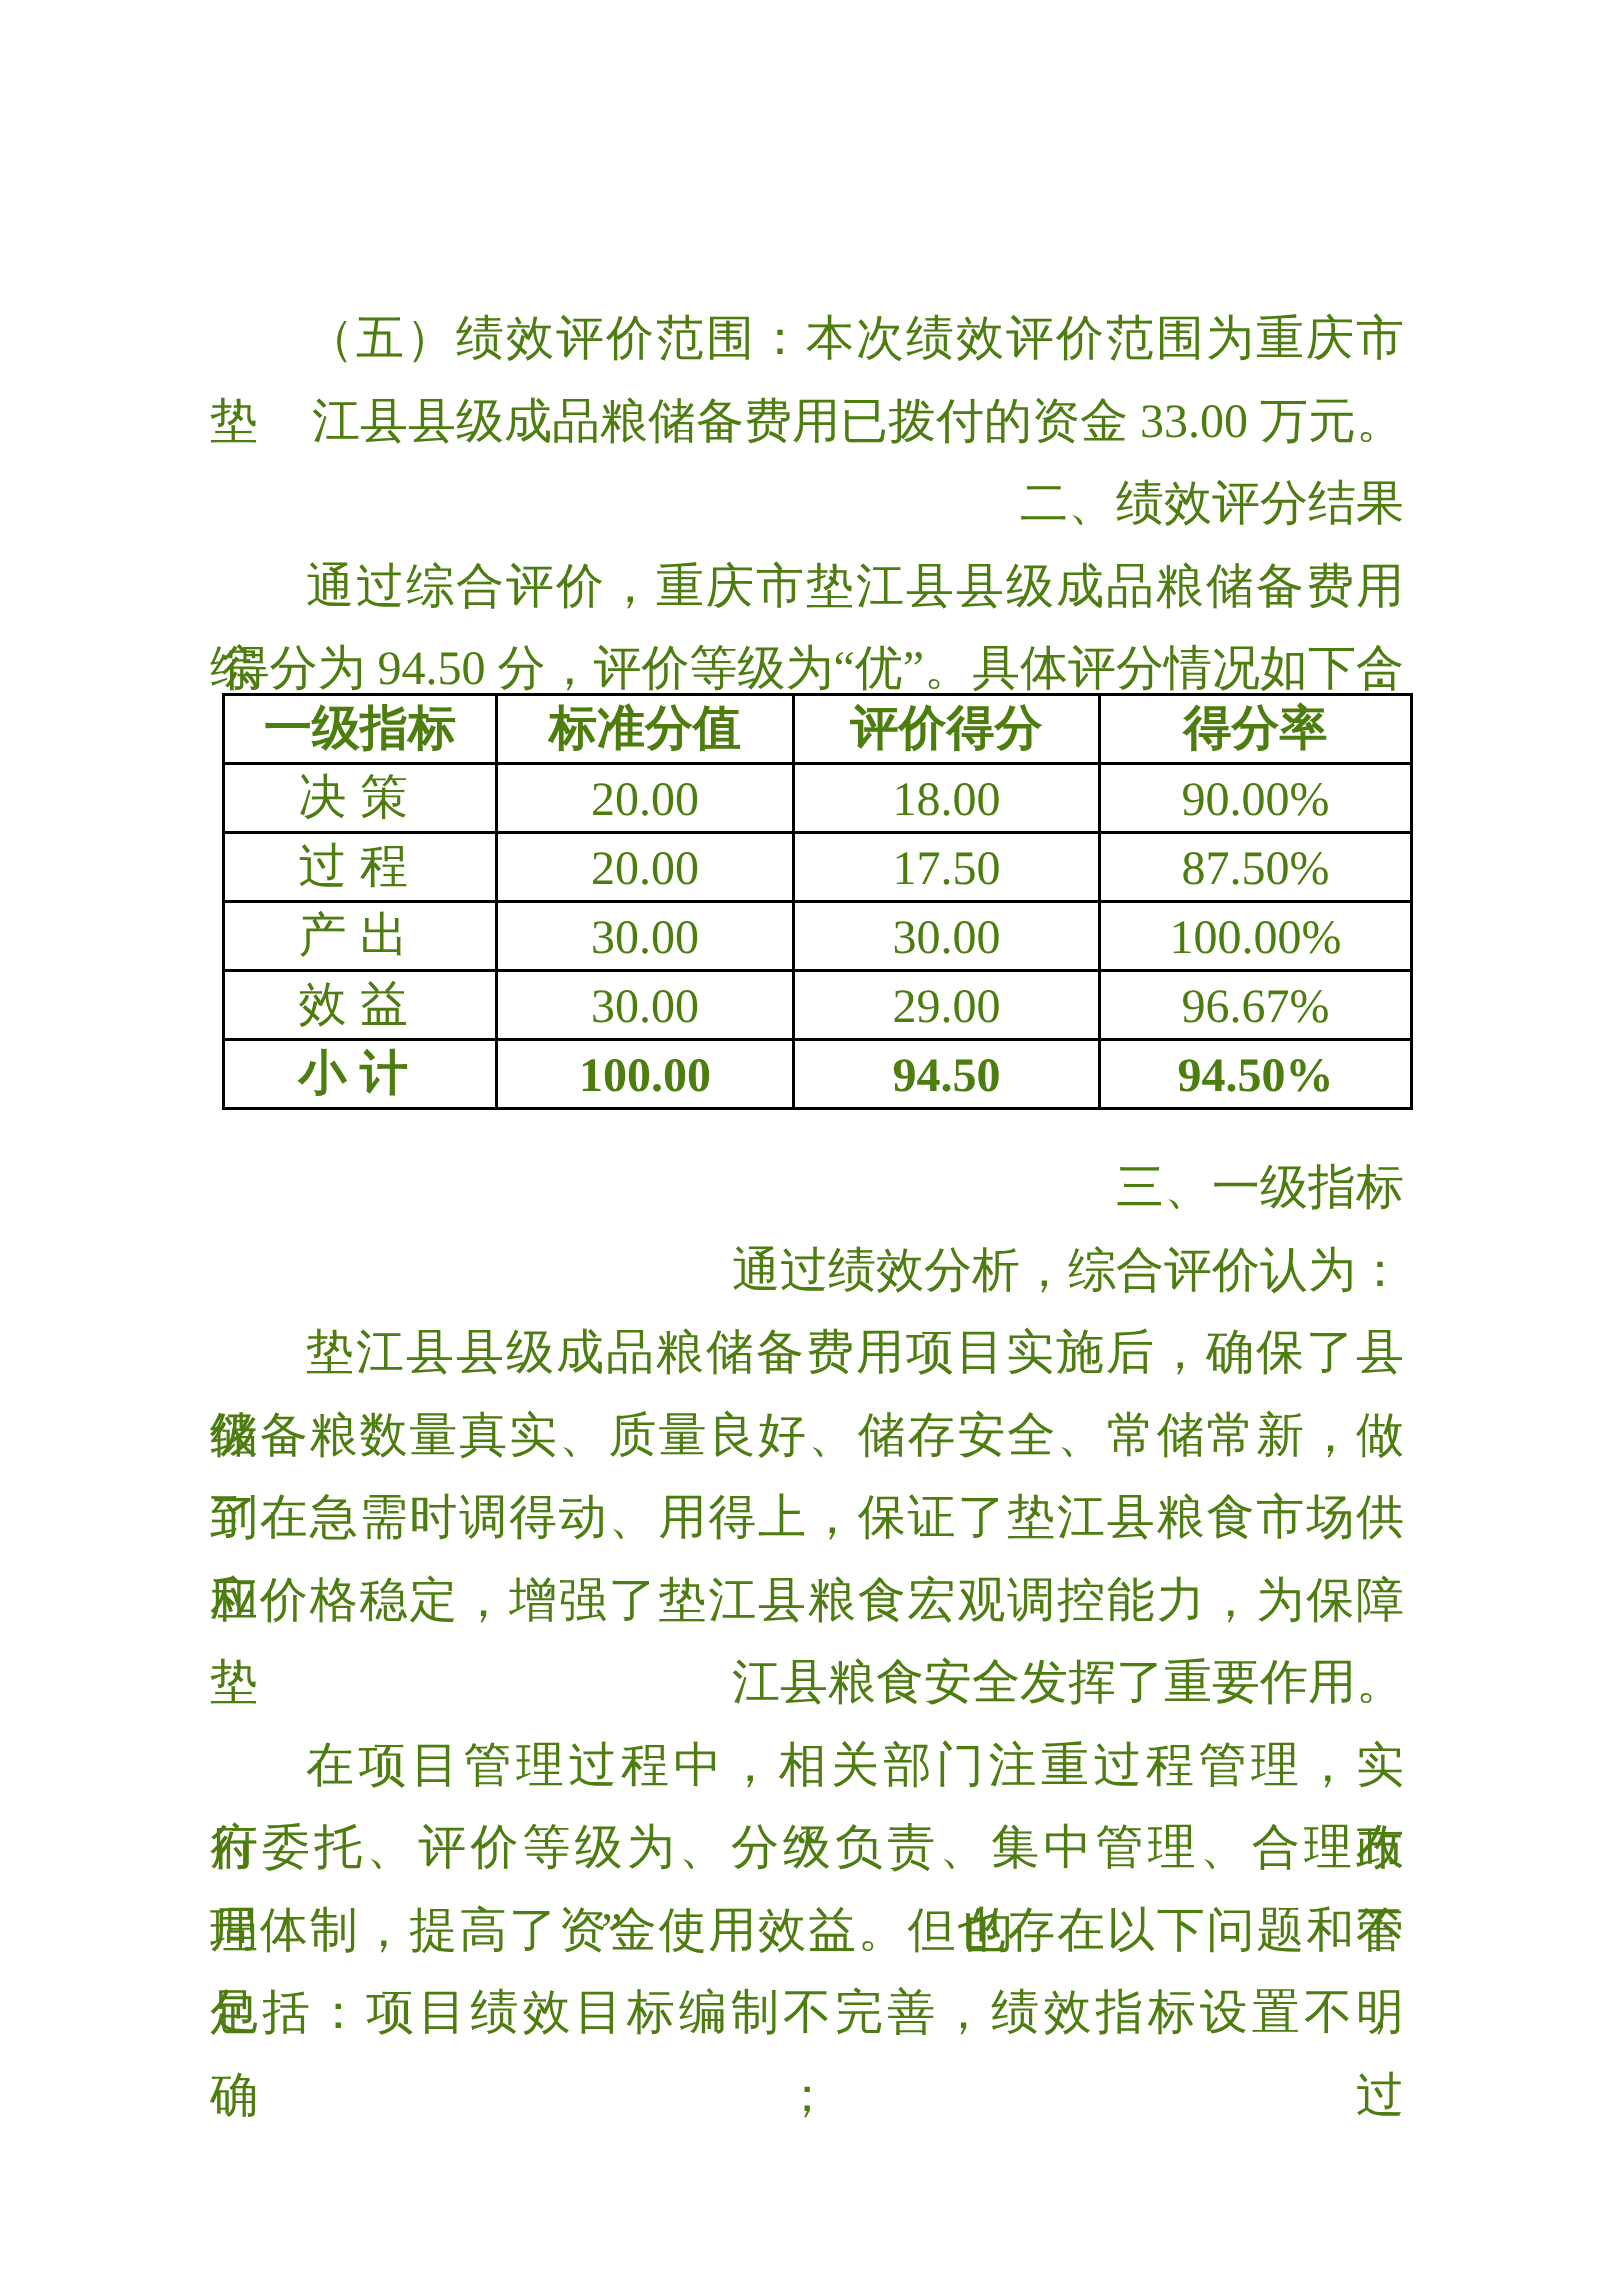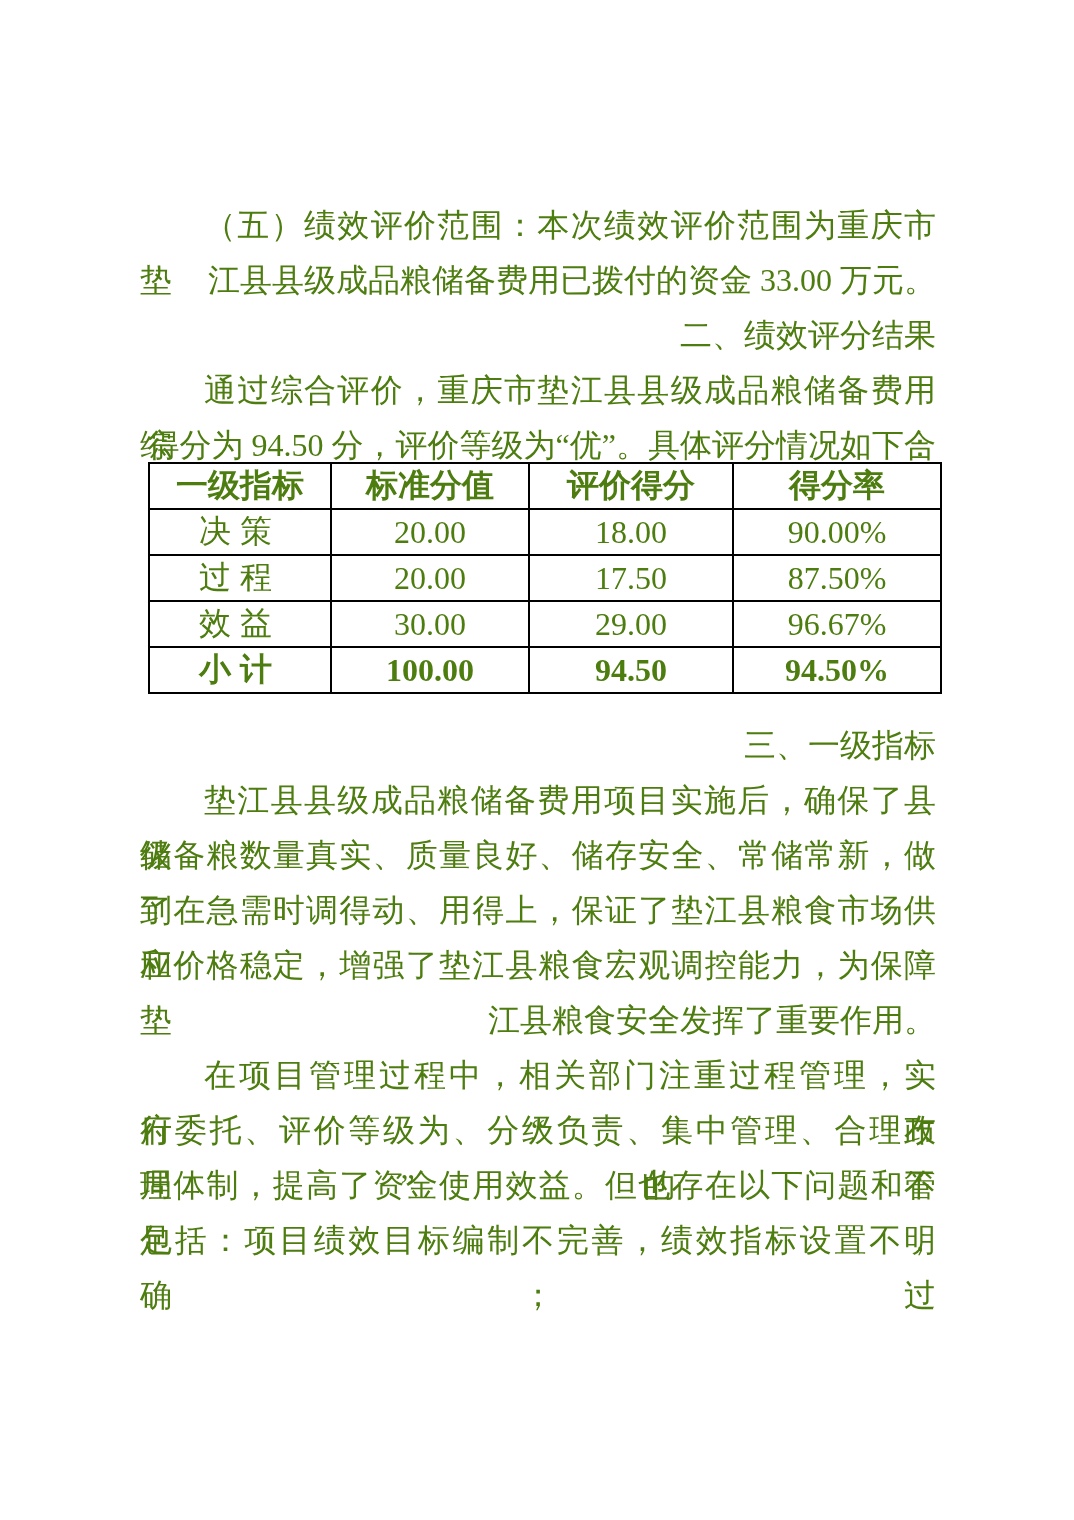--- a/index.html
+++ b/index.html
@@ -90,36 +90,43 @@
           <td>18.00</td>
           <td>90.00%</td>
         </tr>
         <tr>
           <td class="label">过程</td>
           <td>20.00</td>
           <td>17.50</td>
           <td>87.50%</td>
         </tr>
         <tr>
+          <td class="label">产出</td>
+          <td>30.00</td>
+          <td>30.00</td>
+          <td>100.00%</td>
+        </tr>
+        <tr>
           <td class="label">效益</td>
           <td>30.00</td>
           <td>29.00</td>
           <td>96.67%</td>
         </tr>
         <tr class="total">
           <td class="label">小计</td>
           <td>100.00</td>
           <td>94.50</td>
           <td>94.50%</td>
         </tr>
       </tbody>
     </table>
 
     <div class="line indent">三、一级指标</div>
 
+    <div class="line indent">通过绩效分析，综合评价认为：</div>
 
     <div class="line justify indent">垫江县县级成品粮储备费用项目实施后，确保了县级</div>
     <div class="line justify">储备粮数量真实、质量良好、储存安全、常储常新，做到</div>
     <div class="line justify">了在急需时调得动、用得上，保证了垫江县粮食市场供应</div>
     <div class="line justify">和价格稳定，增强了垫江县粮食宏观调控能力，为保障垫</div>
     <div class="line">江县粮食安全发挥了重要作用。</div>
 
     <div class="line justify indent">在项目管理过程中，相关部门注重过程管理，实行“政</div>
     <div class="line justify">府委托、评价等级为、分级负责、集中管理、合理布局”的管</div>
     <div class="line justify">理体制，提高了资金使用效益。但也存在以下问题和不足，</div>

